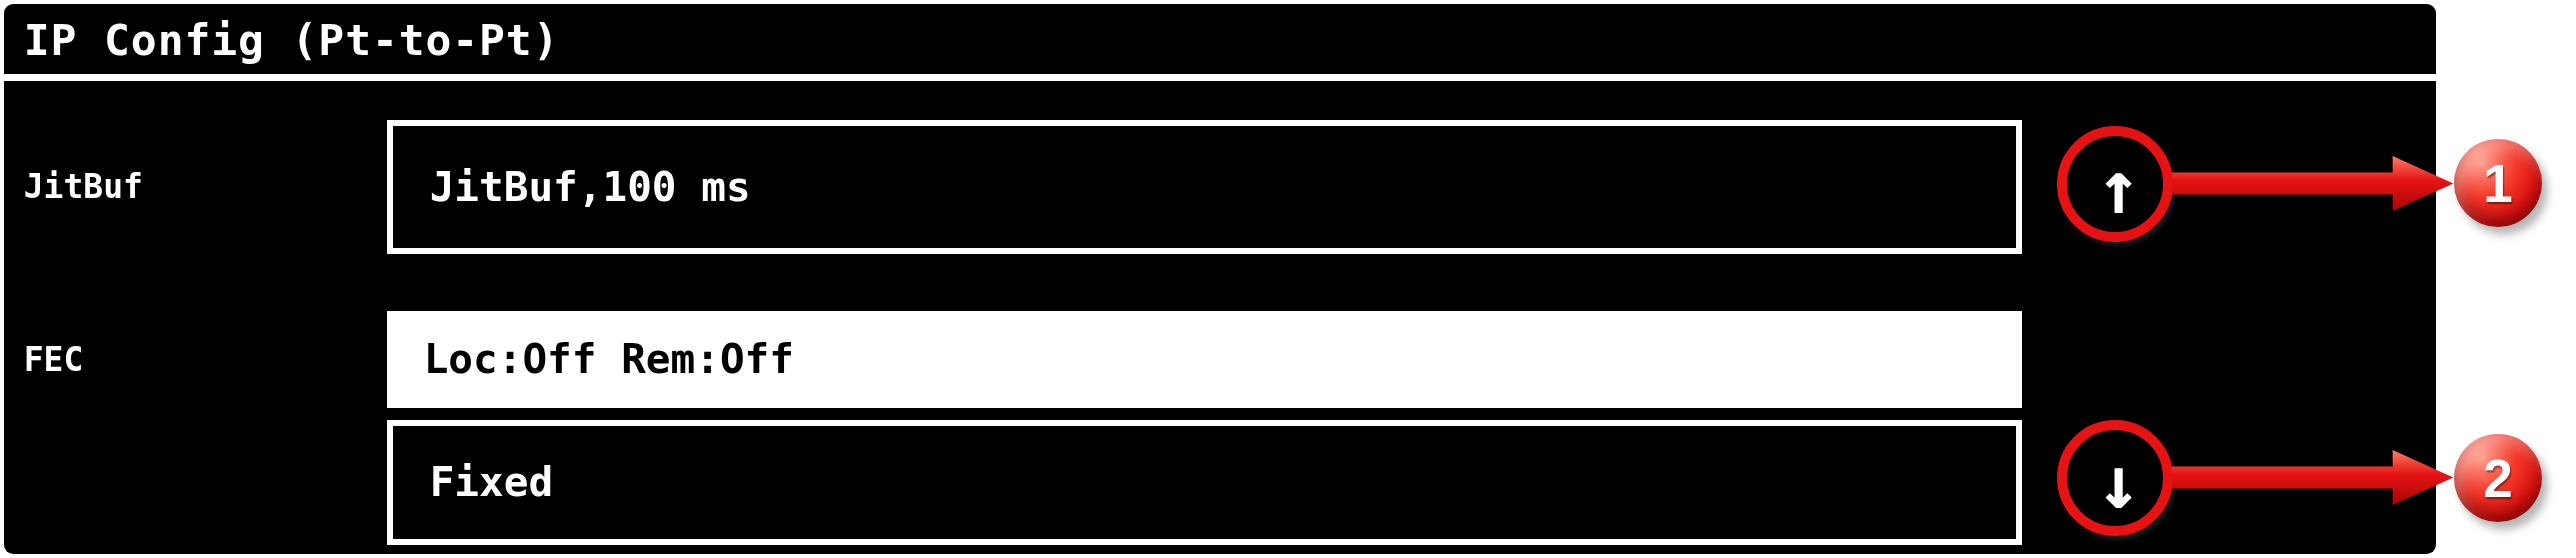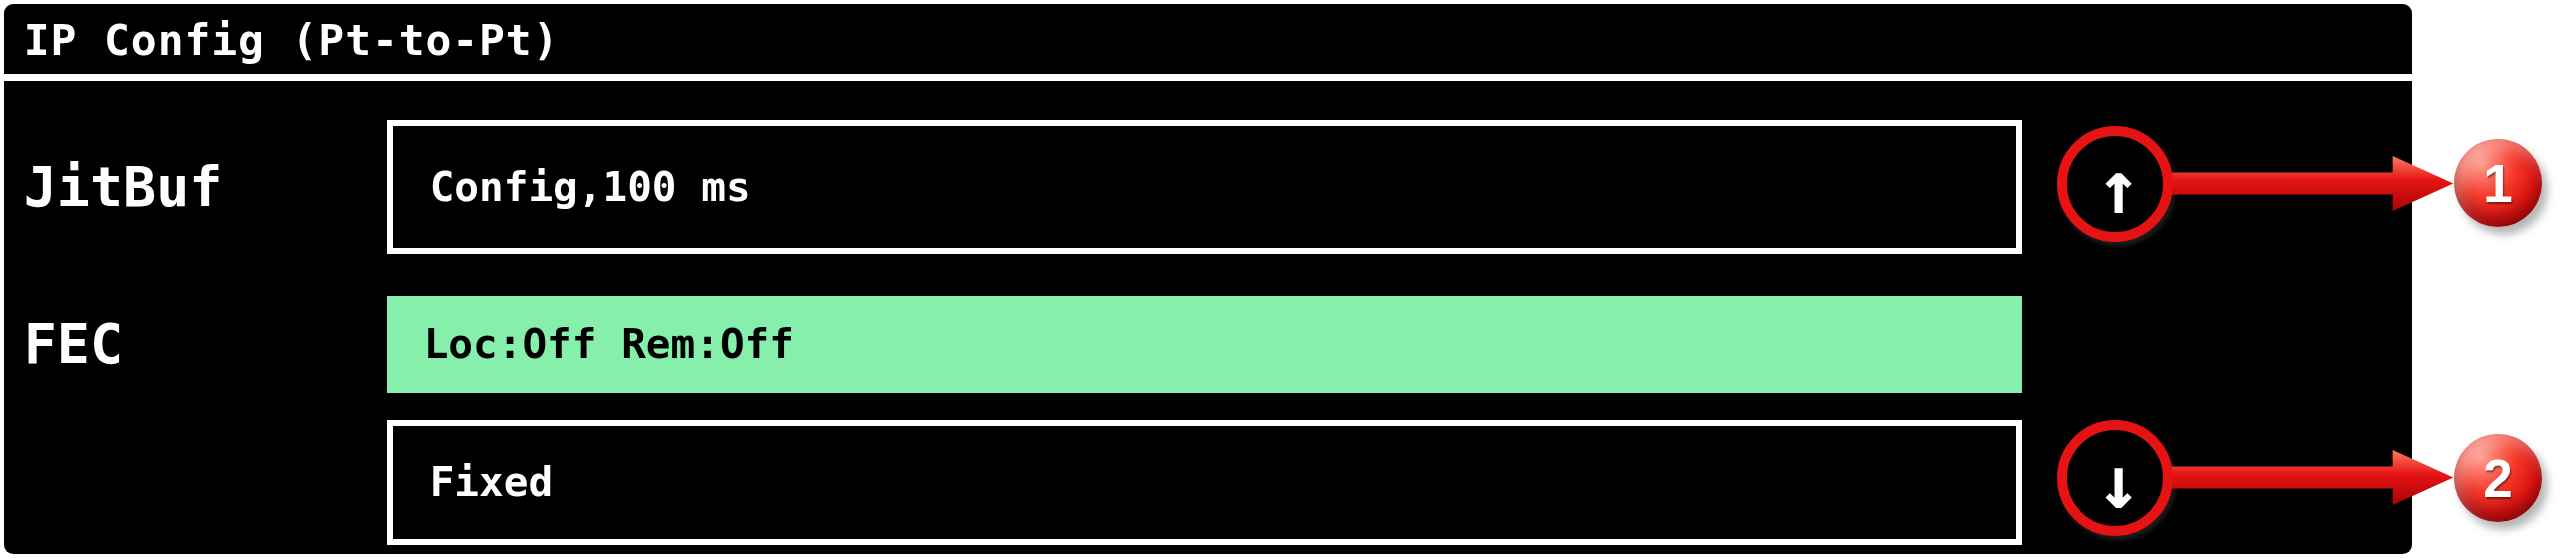--- a/index.html
+++ b/index.html
@@ -12,20 +12,21 @@
     font-family: "DejaVu Sans Mono", monospace;
   }
 
   
   .lcd {
     position: absolute;
     left: 3.7px; top: 3.7px;
     width: 2408px; height: 550px;
     background: #000000;
     border-radius: 9.2px;
+    padding-left: 24px;
   }
   .lcd-title {
     position: absolute;
     left: 20px; top: 11px;
     color: #ffffff;
     font-size: 43px;
     font-weight: bold;
     letter-spacing: 0.9px;
     white-space: nowrap;
   }
@@ -36,21 +37,21 @@
     background: #ffffff;
   }
 
   .row-label {
     position: absolute;
     left: 20px;
     width: 349px;
     display: flex;
     align-items: center;
     color: #ffffff;
-    font-size: 55px;
+    font-size: 33px;
     font-weight: bold;
     white-space: nowrap;
   }
   .vbox {
     position: absolute;
     left: 383px;
     width: 1635px;
     box-sizing: border-box;
     display: flex;
     align-items: center;
@@ -58,40 +59,40 @@
     font-size: 41px;
     font-weight: bold;
     white-space: nowrap;
   }
   .vbox.bordered {
     border: 6.4px solid #ffffff;
     background: #000000;
     color: #ffffff;
   }
   .vbox.highlight {
-    background: #86efac;
+    background: #ffffff;
     color: #000000;
   }
 
   .scroll-icon {
     position: absolute;
     left: 2058px;
     width: 114px;
     display: flex;
     align-items: center;
     justify-content: center;
     color: #ffffff;
     font-size: 74px;
     font-weight: bold;
     line-height: 1;
   }
 
   
   .r1 { top: 116px; height: 134px; }
-  .r2 { top: 292px; height: 97px; }
+  .r2 { top: 307px; height: 97px; }
   .r3 { top: 416px; height: 125px; }
 
   
   .ring {
     position: absolute;
     width: 96px; height: 96px;
     border: 10px solid #e51313;
     border-radius: 50%;
     box-shadow: 2.8px 3.7px 5.5px rgba(90,90,90,0.35);
   }
@@ -126,21 +127,21 @@
 <body>
 
 <div class="canvas">
 
   <div class="lcd">
 
     <div class="lcd-title">IP Config (Pt-to-Pt)</div>
     <div class="title-rule"></div>
 
     <div class="row-label r1">JitBuf</div>
-    <div class="vbox bordered r1">Config,100 ms</div>
+    <div class="vbox bordered r1">JitBuf,100 ms</div>
     <div class="scroll-icon r1">↑</div>
 
     <div class="row-label r2">FEC</div>
     <div class="vbox highlight r2">Loc:Off Rem:Off</div>
 
     <div class="vbox bordered r3">Fixed</div>
     <div class="scroll-icon r3">↓</div>
 
   </div>
 

